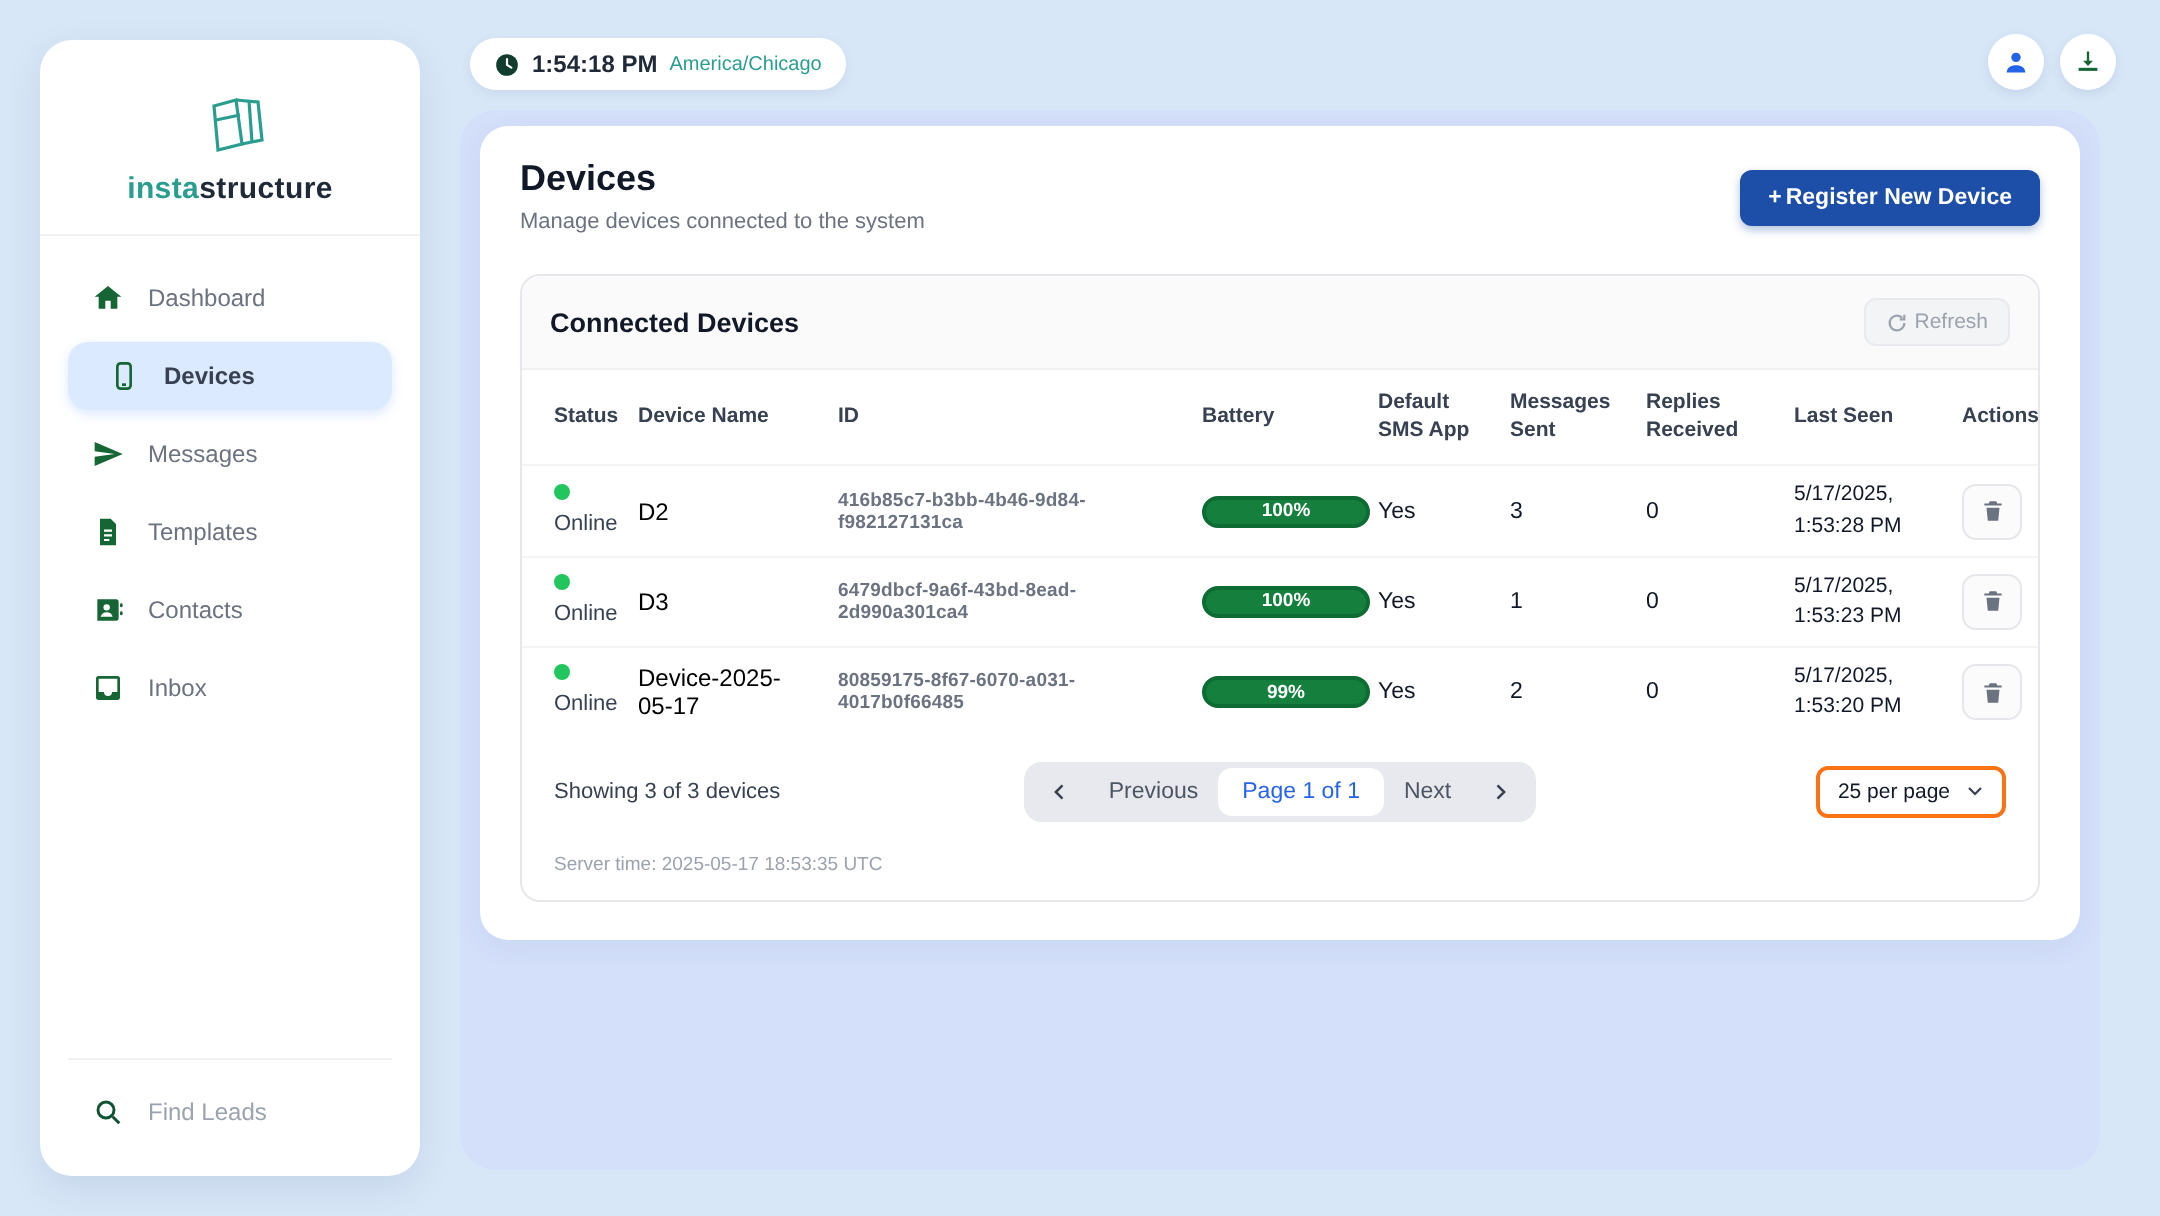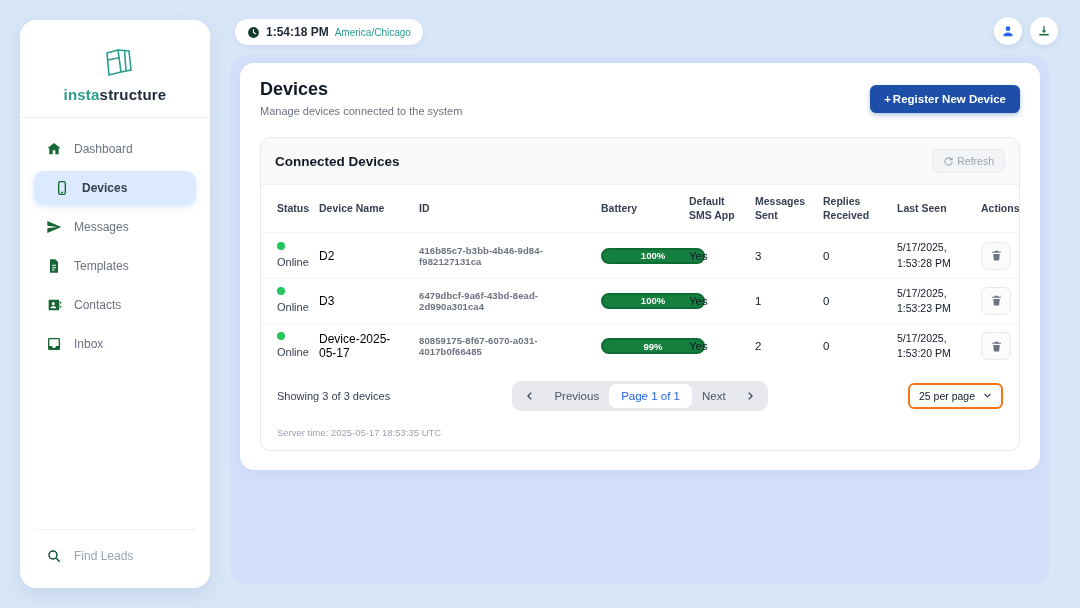--- a/index.html
+++ b/index.html
@@ -91,21 +91,21 @@
     padding:10px 6px; vertical-align:middle; line-height:1.3;
   }
   .devices-table td { padding:7px 6px; border-top:1px solid #f3f4f6; vertical-align:middle; }
   .devices-table th:first-child, .devices-table td:first-child { padding-left:16px; }
   .devices-table th:last-child,  .devices-table td:last-child  { padding-right:16px; text-align:center;margin-left:31px; }
   .status-dot { width:8px; height:8px; border-radius:50%; background:#22c55e; display:block; margin-bottom:2px; }
   .status-text { font-size:11px; color:#374151; }
   .cell-name { font-size:12px; color:#000000; }
   .cell-id { font-size:9.5px; color:#6b7280; letter-spacing:.1px;font-weight:bold; }
   .battery-pill {
-    width:104px; height:16px; border-radius:9px; background:#15803d;
+    width:84px; height:16px; border-radius:9px; background:#15803d;
     border:2px solid #0e6b33; color:#fff; font-size:9.5px; font-weight:bold;
     display:flex; align-items:center; justify-content:center;
   }
   .cell-val { font-size:11.5px; color:#111827; }
   .cell-seen { font-size:10.5px; color:#111827; line-height:1.45; }
   .trash-btn {
     width:30px; height:28px; border:1px solid #e5e7eb; border-radius:7px; background:#fbfbfc;
     display:inline-flex; align-items:center; justify-content:center; cursor:pointer;
   }
   

